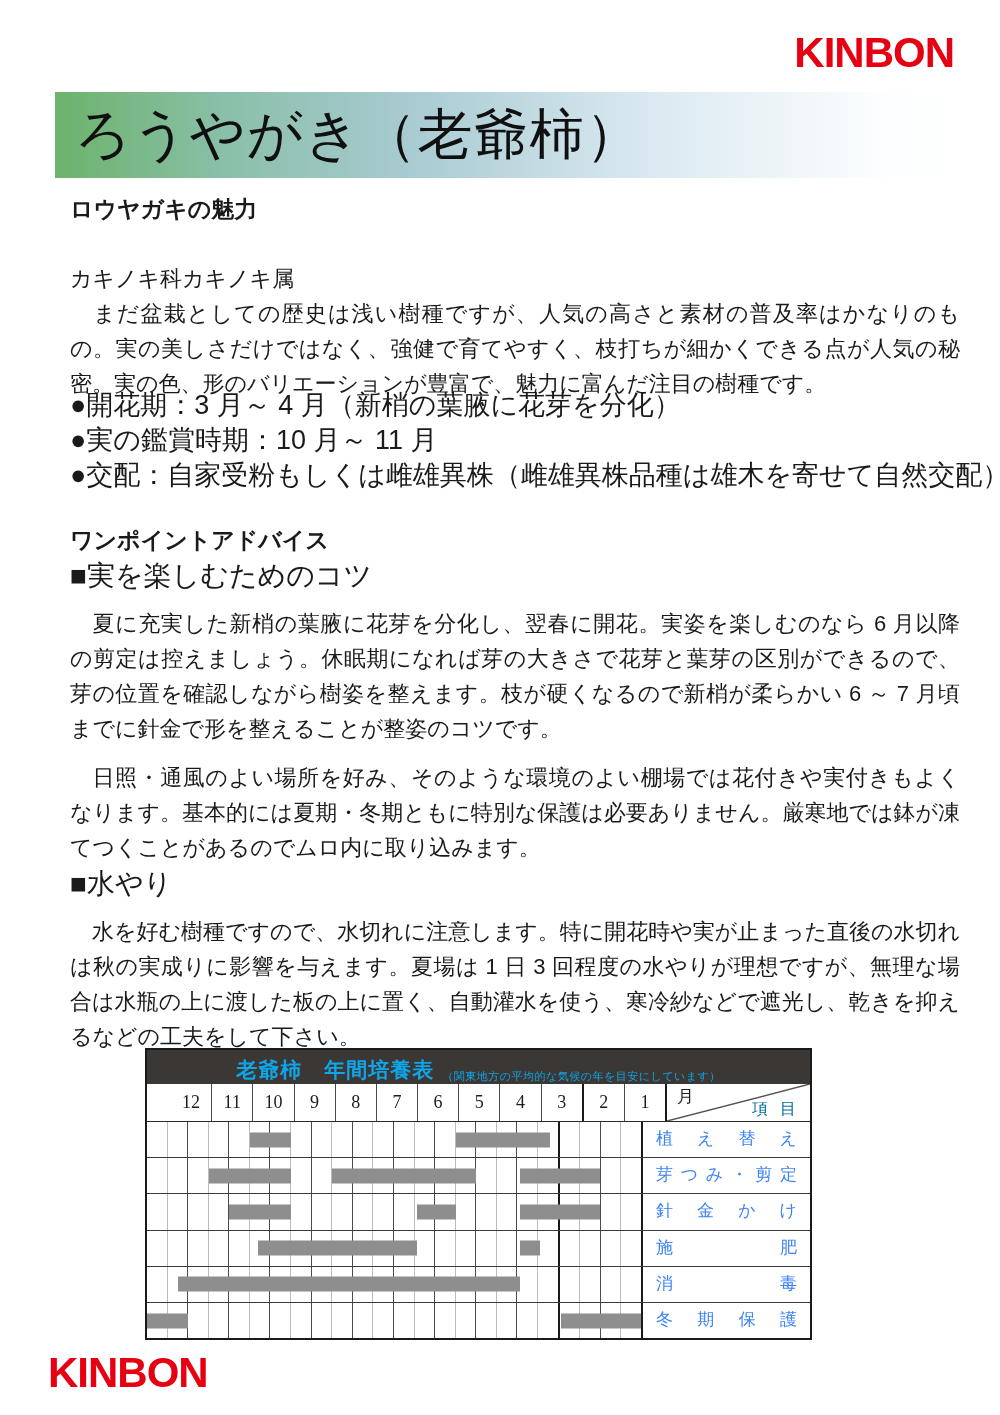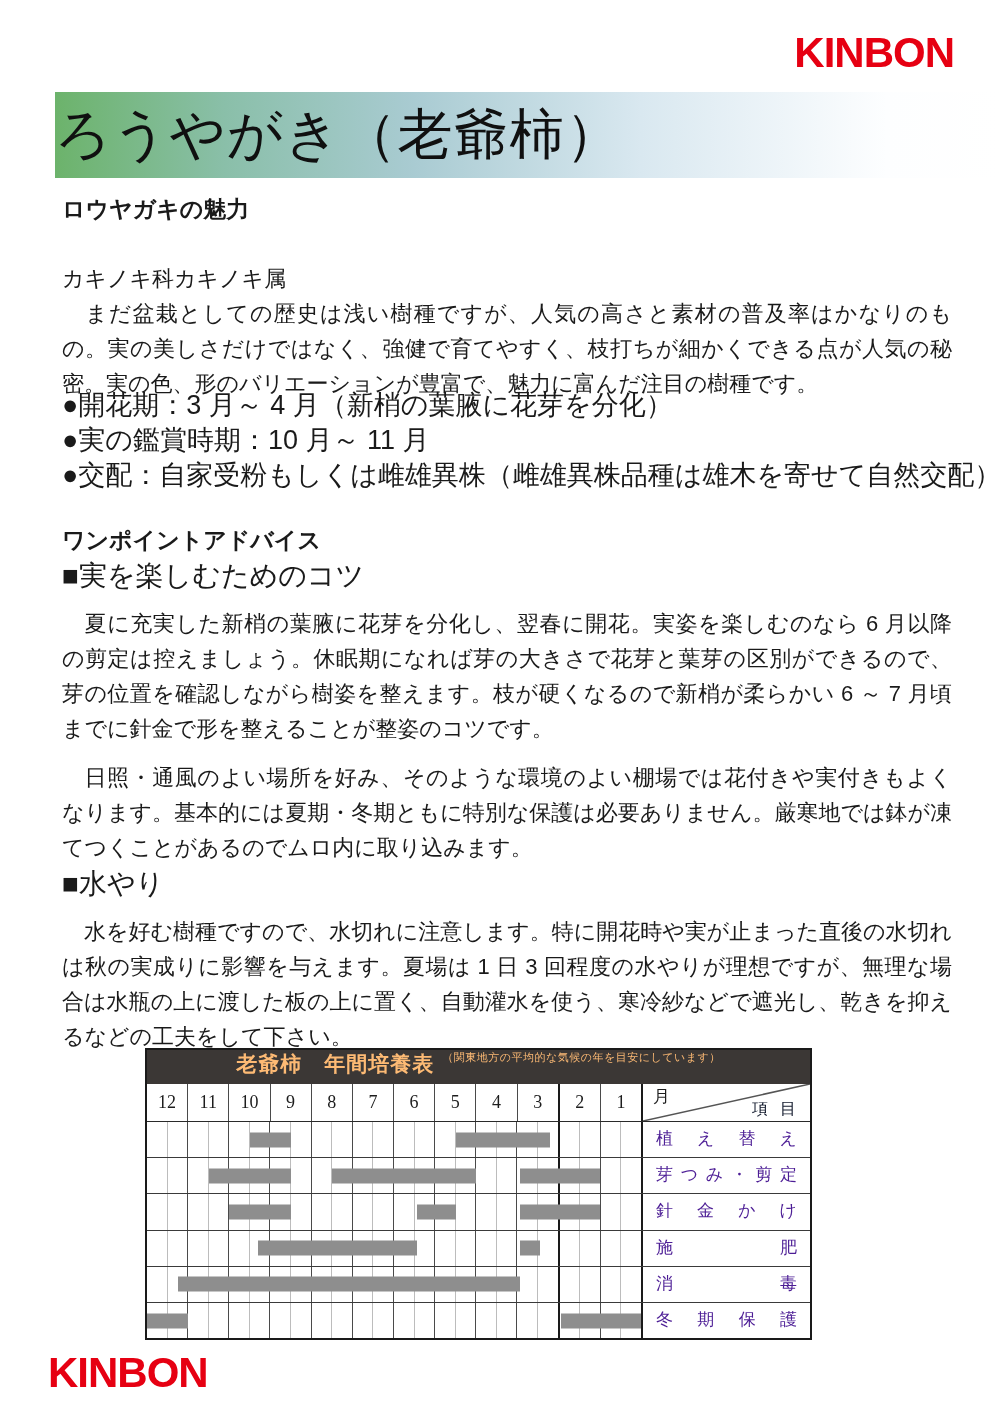--- a/index.html
+++ b/index.html
@@ -17,74 +17,74 @@
   .logo-top{top:32px;right:46px;font-size:42px;}
   .logo-bottom{top:1352px;left:48px;font-size:42px;}
   
   .banner{
     position:absolute;left:55px;top:92px;right:0;height:86px;
     background:linear-gradient(90deg,#6cb36b 0%,#8abfa9 18%,#a9cbd2 38%,#d9e8f0 62%,#fdfeff 88%,#ffffff 100%);
     display:flex;align-items:center;
   }
   .banner .title{
     font-family:Liberation Serif, serif;
-    font-size:55px;color:#101010;letter-spacing:1px;white-space:nowrap;
+    font-size:55px;color:#101010;padding-left:20px;letter-spacing:1px;white-space:nowrap;
   }
   
-  .textcol{position:absolute;left:62px;width:890px;}
+  .textcol{position:absolute;left:70px;width:890px;}
   .h-bold{font-size:23px;font-weight:bold;line-height:33px;}
   .plain{font-size:22px;line-height:34px;margin-top:36px;}
   .para{font-size:22px;line-height:35px;text-align:justify;}
   .intro{top:193px;}
   .bullets{top:388px;}
   .bullet-line{font-size:27px;line-height:35px;white-space:nowrap;}
   .advice{top:524px;}
   .sub-title{font-size:28px;line-height:33px;margin-top:2px;}
   .advice .para{margin:14px 0 0 0;}
   
   .cal{
     position:absolute;left:145px;top:1048px;width:667px;
     border:2px solid #1a1a1a;background:#fff;box-sizing:border-box;
     font-family:"Liberation Serif","DejaVu Serif",serif;
   }
   .cal-title{
-    background:#3b3735;color:#fdba74;height:34px;display:flex;
-    align-items:flex-start;justify-content:center;
+    background:#3b3735;color:#0ea5e9;height:34px;display:flex;
+    align-items:flex-end;justify-content:center;
   }
   .cal-title .main{font-size:21px;font-weight:bold;letter-spacing:1px;}
   .cal-title .note{font-size:11px;margin-left:8px;letter-spacing:0.5px;}
   .cal-header{display:flex;height:37px;border-bottom:1px solid #2a2a2a;}
-  .months-wrap{width:494px;display:flex;}
+  .months-wrap{width:494px;display:flex;padding-left:24px;}
   .month-cell{
     flex:1;display:flex;align-items:center;justify-content:center;
     font-size:18px;color:#1d1d1d;border-right:1px solid #4a4a4a;box-sizing:border-box;
   }
   .month-cell.heavy-right{border-right:2px solid #1a1a1a;}
   .month-cell.no-right{border-right:none;}
   .corner{
     flex:1;position:relative;border-left:2px solid #1a1a1a;box-sizing:border-box;
   }
   .corner svg{position:absolute;left:0;top:0;width:100%;height:100%;}
   .corner .c-month{position:absolute;left:10px;top:1px;font-size:17px;color:#1d1d1d;}
-  .corner .c-item{position:absolute;right:10px;bottom:1px;font-size:16px;color:#0f172a;letter-spacing:4px;}
+  .corner .c-item{position:absolute;right:10px;bottom:1px;font-size:16px;color:#0369a1;letter-spacing:4px;}
   .cal-row{display:flex;height:35.2px;border-bottom:1px solid #3a3a3a;}
   .cal-row.last{border-bottom:none;}
   .months-zone{width:494px;display:flex;position:relative;}
   .half-cell{flex:1;box-sizing:border-box;}
   .half-cell.half-line{border-right:1px solid #bcbcbc;}
   .half-cell.month-line{border-right:1px solid #4a4a4a;}
   .half-cell.heavy{border-right:2px solid #1a1a1a;}
   .half-cell.no-right{border-right:none;}
   .bar{
     position:absolute;top:50%;transform:translateY(-50%);height:15px;
     background:#8e8e8e;z-index:2;
   }
   .label-zone{
     flex:1;border-left:2px solid #1a1a1a;box-sizing:border-box;
-    font-size:17px;color:#4c1d95;line-height:33px;
+    font-size:17px;color:#3b82f6;line-height:33px;
     padding:0 13px;text-align:justify;text-align-last:justify;
   }
 </style>
 </head>
 <body>
 
 <div class="logo logo-top">KINBON</div>
 
 <div class="banner">
   <div class="title">ろうやがき（老爺柿）</div>

